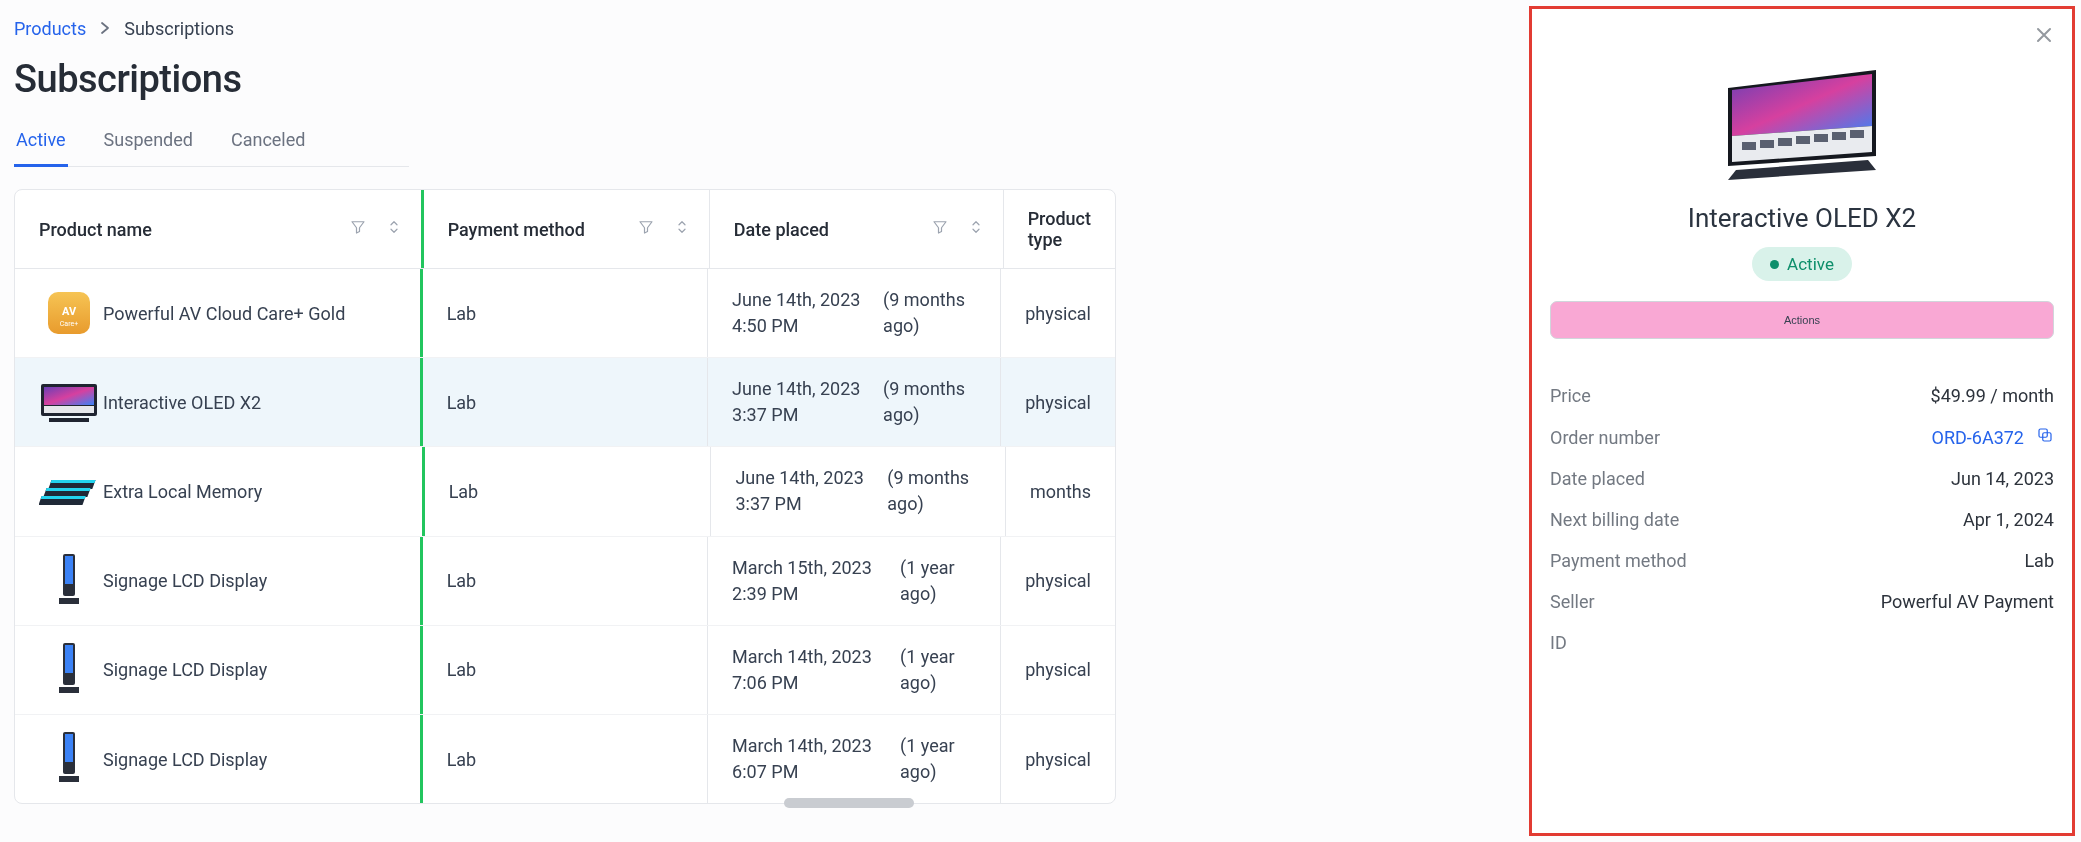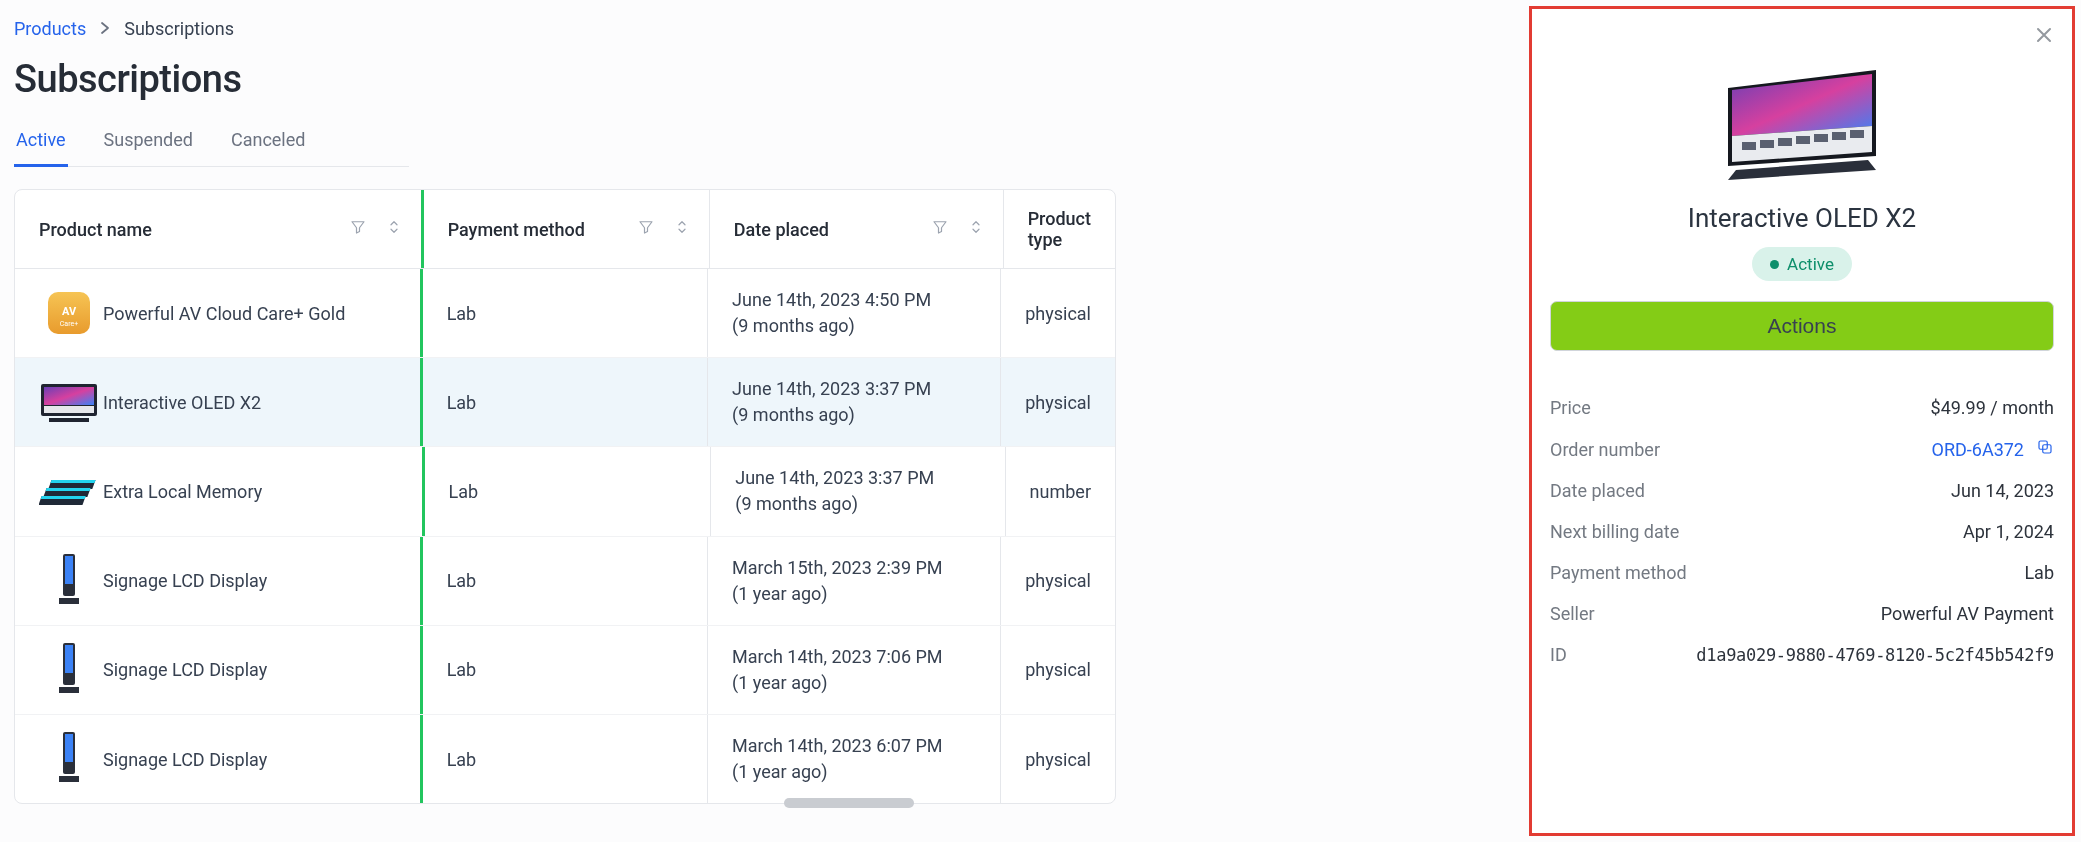--- a/index.html
+++ b/index.html
@@ -51,21 +51,21 @@
   .col-type { flex: 1; }
   .th-icons { position: absolute; right: 18px; display: flex; gap: 18px; color: #9ca3af; }
   .th-icons svg { width: 18px; height: 18px; }
 
   .trow { border-bottom: 1px solid #f1f2f4; min-height: 84px; }
   .trow:last-child { border-bottom: none; }
   .trow.selected { background: #eef6fb; }
   .td { font-size: 18px; color: #374151; }
   .td.col-product { gap: 4px; }
   .thumb { width: 60px; height: 52px; display: flex; align-items: center; justify-content: center; flex-shrink: 0; }
-  .date-stack { display: flex; flex-direction: column; line-height: 1.45; }
+  .date-stack { display: flex; flex-direction: row; line-height: 1.45; }
   .date-stack .rel { color: #374151; }
 
   
   .hscroll { height: 10px; background: transparent; position: relative; margin-top: -6px;}
   .hscroll .bar { position: absolute; left: 770px; width: 130px; height: 10px; background: #c9ccd1; border-radius: 6px; }
 
   
   .panel {
     position: absolute;
     top: 6px;
@@ -77,21 +77,21 @@
     padding: 14px 18px 0 18px;
   }
   .panel .close { position: absolute; top: 14px; right: 16px; color: #94999f; cursor: pointer; }
   .panel .close svg { width: 24px; height: 24px; }
 
   .panel-head { display: flex; flex-direction: column; align-items: center; gap: 14px; margin-top: 36px; }
   .panel-head .pimg { width: 160px; height: 130px; display:flex; align-items:center; justify-content:center; }
   .panel-title { font-size: 26px; font-weight: 400; color: #2b3440; }
   .badge { display: inline-flex; align-items: center; gap: 8px; background: #d9f2ea; color: #0d8f6b; padding: 7px 18px; border-radius: 999px; font-size: 17px; }
   .badge .dot { width: 9px; height: 9px; border-radius: 50%; background: #0d8f6b; }
-  .actions-btn { width: 100%; border: 1px solid #d1d5db; background: #84cc16; border-radius: 7px; padding: 12px 16px; font-size: 21px; color: #374151; cursor: pointer; margin-top: 6px; }
+  .actions-btn { width: 100%; border: 1px solid #d1d5db; background: #f9a8d4; border-radius: 7px; padding: 12px 16px; font-size: 11px; color: #374151; cursor: pointer; margin-top: 6px; }
 
   .kv { margin-top: 36px; }
   .kv-row { display: flex; justify-content: space-between; align-items: center; padding: 10px 0; font-size: 18px; }
   .kv-row .k { color: #737982; }
   .kv-row .v { color: #2d333c; text-align: right; }
   .kv-row .v.link { color: #2563eb; display: inline-flex; align-items: center; gap: 12px; }
   .kv-row .v.mono { font-family: ui-monospace, Menlo, monospace; font-size: 17px; letter-spacing: -0.3px;}
   .copy-icon svg { width: 18px; height: 18px; stroke: #7d828a; }
 
   
@@ -233,21 +233,21 @@
         </span>
         <span>Extra Local Memory</span>
       </div>
       <div class="td col-payment">Lab</div>
       <div class="td col-date">
           <div class="date-stack">
             <span>June 14th, 2023 3:37 PM</span>
             <span class="rel">(9 months ago)</span>
           </div>
         </div>
-      <div class="td col-type">number</div>
+      <div class="td col-type">months</div>
     </div>
 
     <div class="trow">
       <div class="td col-product">
         <span class="thumb">
           <svg width="40" height="58" viewBox="0 0 40 58">
               <rect x="14" y="2" width="12" height="42" rx="2" fill="#2a2f3a"></rect>
               <rect x="16" y="4" width="8" height="28" fill="#3b82f6"></rect>
               <rect x="10" y="46" width="20" height="6" fill="#2a2f3a"></rect>
             </svg>
@@ -374,16 +374,15 @@
     <div class="kv-row">
       <span class="k">Payment method</span>
       <span class="v">Lab</span>
     </div>
     <div class="kv-row">
       <span class="k">Seller</span>
       <span class="v">Powerful AV Payment</span>
     </div>
     <div class="kv-row">
       <span class="k">ID</span>
-      <span class="v mono">d1a9a029-9880-4769-8120-5c2f45b542f9</span>
     </div>
   </div>
 </div>
 
 </body></html>

